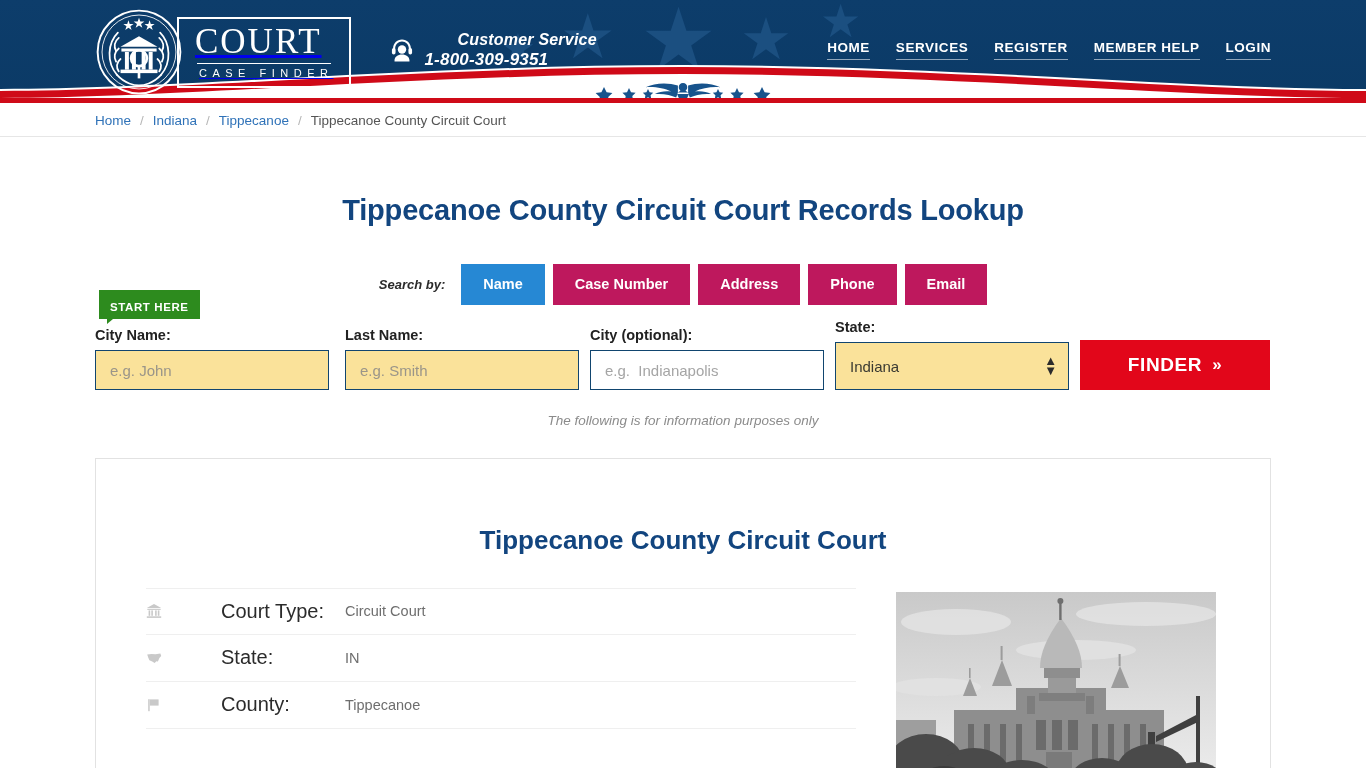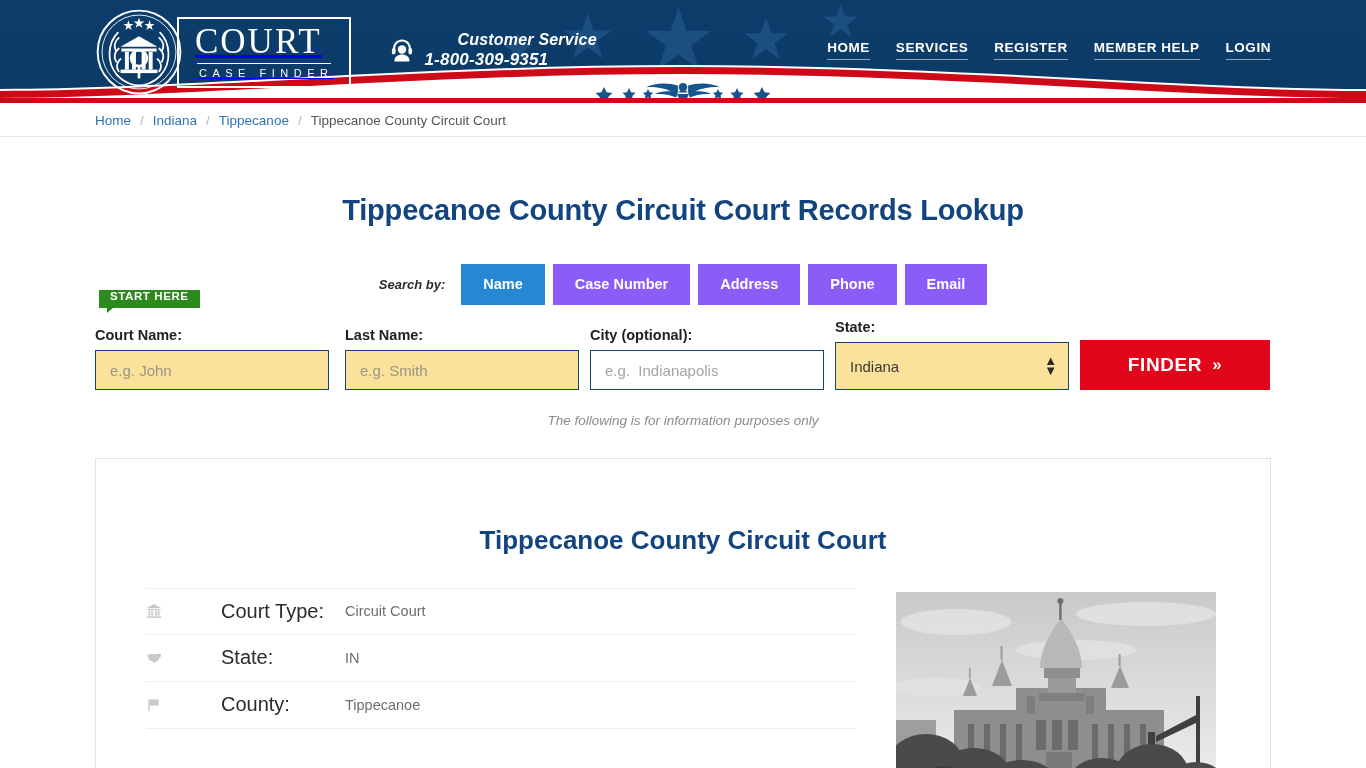--- a/index.html
+++ b/index.html
@@ -153,21 +153,21 @@
   }
   .searchby-label {
     font-size: 13px;
     font-style: italic;
     font-weight: bold;
     color: #2b2b2b;
     margin-right: 8px;
   }
   .tab {
     border: 0;
-    background: #8b5cf6;
+    background: #be185d;
     color: #fff;
     font-size: 14.5px;
     font-weight: bold;
     padding: 0 22px;
     height: 41px;
     line-height: 41px;
     cursor: pointer;
     font-family: "Liberation Sans", sans-serif;
   }
   .tab.active { background: #2688d4; }
@@ -245,21 +245,21 @@
 
   .starthere {
     position: absolute;
     left: 4px;
     top: -29px;
     background: #2d8b1e;
     color: #fff;
     font-size: 11.5px;
     font-weight: bold;
     letter-spacing: .6px;
-    padding: 1px 11px 5px 11px;
+    padding: 12px 11px 5px 11px;
     line-height: 1;
   }
   .starthere::after {
     content:"";
     position: absolute;
     left: 8px; bottom: -5px;
     border-left: 6px solid #2d8b1e;
     border-bottom: 5px solid transparent;
   }
 
@@ -443,21 +443,21 @@
     <button class="tab">Case Number</button>
     <button class="tab">Address</button>
     <button class="tab">Phone</button>
     <button class="tab">Email</button>
   </div>
 
   <form class="formrow">
     <div class="starthere">START HERE</div>
 
     <div class="field f1">
-      <label class="flabel">Court Name:</label>
+      <label class="flabel">City Name:</label>
       <input class="inp" type="text" placeholder="e.g. John" style="">
     </div>
 
     <div class="field f2">
       <label class="flabel">Last Name:</label>
       <input class="inp" type="text" placeholder="e.g. Smith" style="">
     </div>
 
     <div class="field f3">
       <label class="flabel">City (optional):</label>

